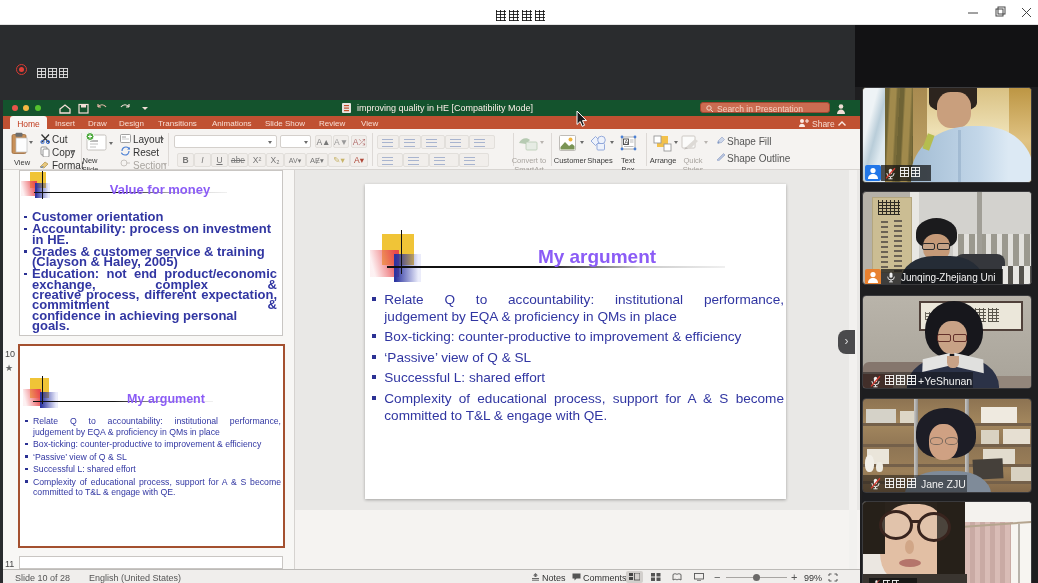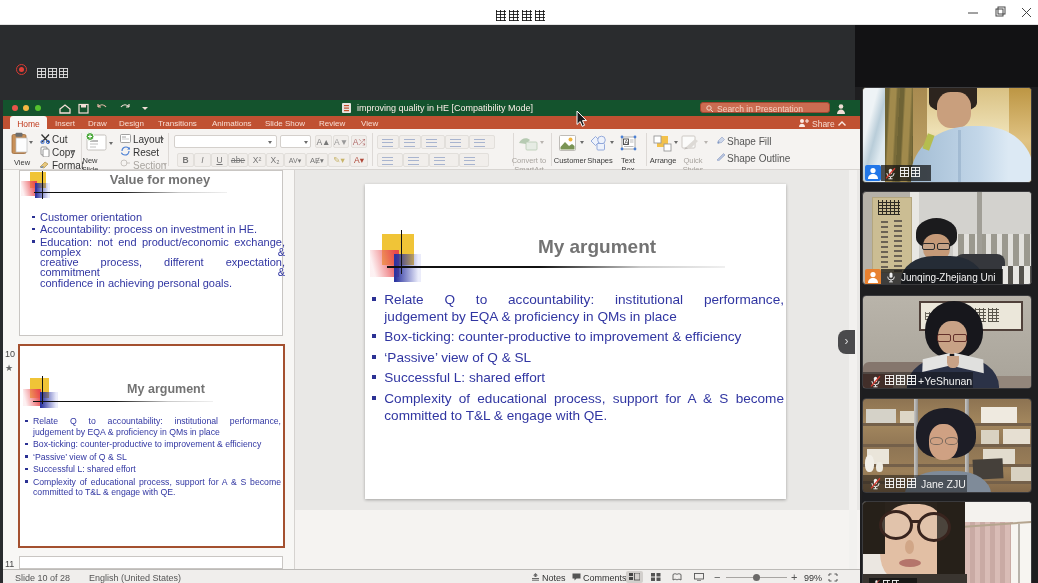--- a/index.html
+++ b/index.html
@@ -46,21 +46,21 @@
 .caret{position:absolute;width:0;height:0;border-left:2.5px solid transparent;border-right:2.5px solid transparent;border-top:3px solid #6b6b6b;}
 
 #lpane{left:0;top:70px;width:292px;height:399px;background:#f8f7f5;border-right:1px solid #d6d3d0;}
 #marea{left:292px;top:70px;width:565px;height:340px;background:#e9e8e6;}
 #notes{left:292px;top:410px;width:565px;height:59px;background:#e9e8e6;border-top:1px solid #cfccca;}
 #status{left:0;top:469px;width:857px;height:14px;background:#f0eeec;border-top:1px solid #bcbab7;font-size:9px;color:#555;}
 
 .thumb{position:absolute;background:#fff;border:1px solid #c9c6c3;}
 
 .blue{color:#3136a2;}
-.stitle{color:#737373;font-weight:bold;}
+.stitle{color:#8b5cf6;font-weight:bold;margin-top:10px;}
 .b9{position:relative;padding-left:9px;margin-bottom:2px;}
 .b9::before{content:"";position:absolute;left:1px;top:3.5px;width:2.5px;height:2.5px;background:#2b3194;}
 .b10{position:relative;padding-left:13.3px;}
 .jl{text-align:justify;text-align-last:justify;}
 .b10::before{content:"";position:absolute;left:1px;top:5px;width:4px;height:4px;background:#2b3194;}
 
 #slide{left:70px;top:14px;width:421px;height:315px;background:#fff;box-shadow:0 1px 3px rgba(0,0,0,.3);}
 
 .deco{position:absolute;}
 .deco .ys{position:absolute;background:#f0c437;}
@@ -310,23 +310,24 @@
 
     <div class="thumb" style="left:16px;top:0px;width:264px;height:166px;">
       <div class="deco" style="left:0;top:0;">
         <div class="ys" style="left:10px;top:1px;width:16px;height:16px;"></div>
         <div class="ps" style="left:1px;top:10px;width:16px;height:15px;"></div>
         <div class="bs" style="left:15px;top:12px;width:15px;height:15px;"></div>
         <div class="vl" style="left:21.5px;top:0px;height:28px;"></div>
         <div class="hl" style="left:14px;top:21px;width:193px;"></div>
       </div>
       <div class="ab stitle" style="left:20px;top:1px;width:240px;text-align:center;font-size:13px;">Value for money</div>
-      <div class="ab blue" style="left:11px;top:41px;width:254px;font-size:11px;line-height:10.3px;">
+      <div class="ab blue" style="left:3px;top:41px;width:254px;font-size:13px;line-height:10.3px;font-weight:bold;">
         <div class="b9">Customer orientation</div>
         <div class="b9">Accountability: process on investment in HE.</div>
+        <div class="b9">Grades &amp; customer service &amp; training (Clayson &amp; Haley, 2005)</div>
         <div class="b9"><div class="jl">Education: not end product/economic exchange, complex &amp;</div><div class="jl">creative process, different expectation, commitment &amp;</div>confidence in achieving personal goals.</div>
       </div>
     </div>
     <div class="ab" style="left:2px;top:179px;font-size:9px;color:#444;">10</div>
     <div class="ab" style="left:2px;top:193px;font-size:9px;color:#666;">★</div>
 
     <div class="thumb" style="left:15px;top:174px;width:267px;height:204px;border:2px solid #a4502f;">
       <div class="deco" style="left:0px;top:30px;">
         <div class="ys" style="left:10px;top:2px;width:19px;height:20px;"></div>
         <div class="ps" style="left:3px;top:13px;width:18px;height:17px;"></div>

